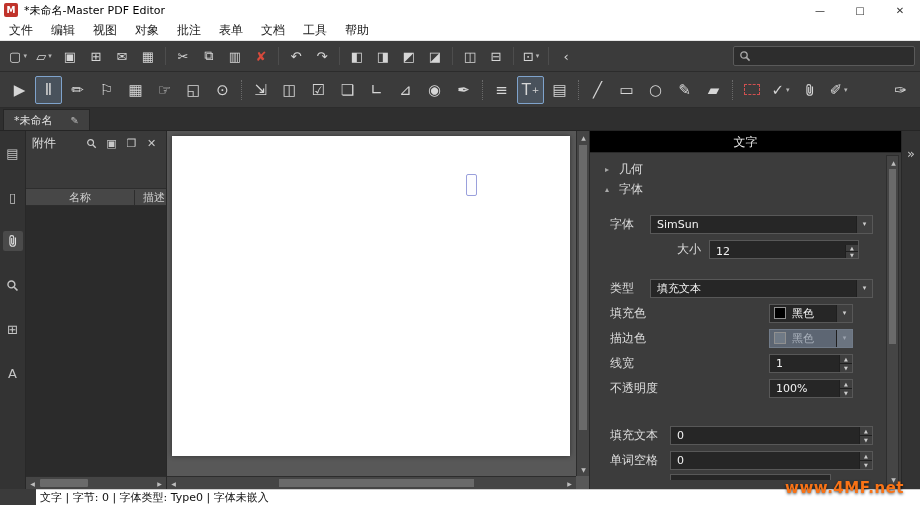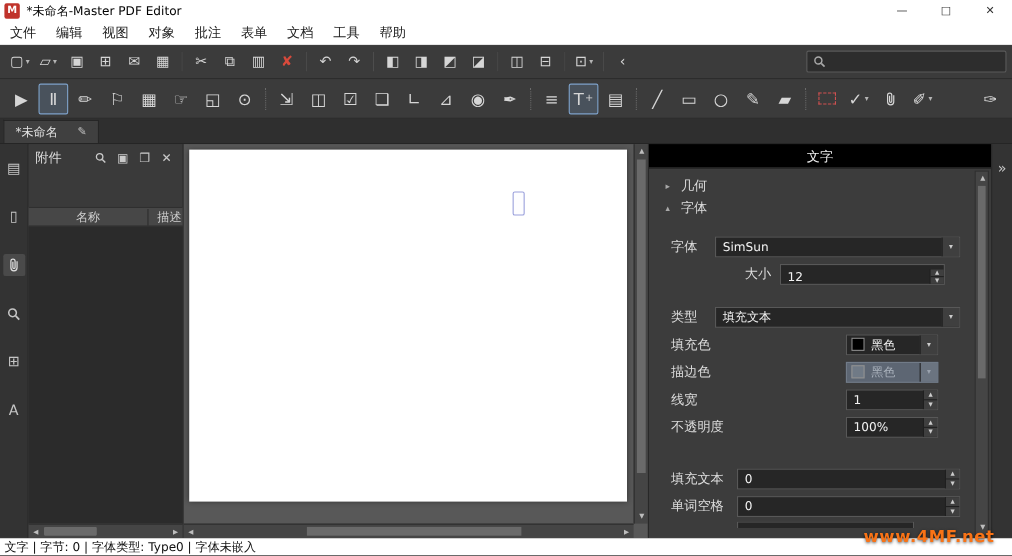--- a/index.html
+++ b/index.html
@@ -103,21 +103,21 @@
 
   .props-scroll { position:absolute; right:2px; top:24px; bottom:2px; width:13px; background:#454545; border:1px solid #2e2e2e; }
   .props-scroll .scroll-arrow { position:absolute; left:0; }
   .props-scroll .up { top:0; } .props-scroll .down { bottom:0; }
   .props-scroll .thumb { position:absolute; left:2px; right:2px; top:13px; height:175px; background:#6a6a6a; }
 
   .right-strip { width:19px; background:#333; border-left:1px solid #282828; position:relative; }
   .right-strip .strip-ic { position:absolute; top:12px; left:0; width:18px; }
 
   
-  .statusbar { height:16px; background:#ffffff; border-top:1px solid #cfcfcf; display:flex; align-items:center; padding-left:4px; font-size:11px; color:#111; }
+  .statusbar { height:16px; background:#ffffff; border-top:1px solid #cfcfcf; display:flex; align-items:center; padding-left:4px; font-size:11px; color:#111;margin-left:36px; }
 
   .watermark { position:absolute; right:16px; bottom:8px; color:#f97316; font-size:15px; font-weight:bold; letter-spacing:.5px; text-shadow:0 1px 3px rgba(0,0,0,.7); }
 
   svg.lic { display:block; }
 </style>
 </head>
 <body>
 
 <div class="app">
 

